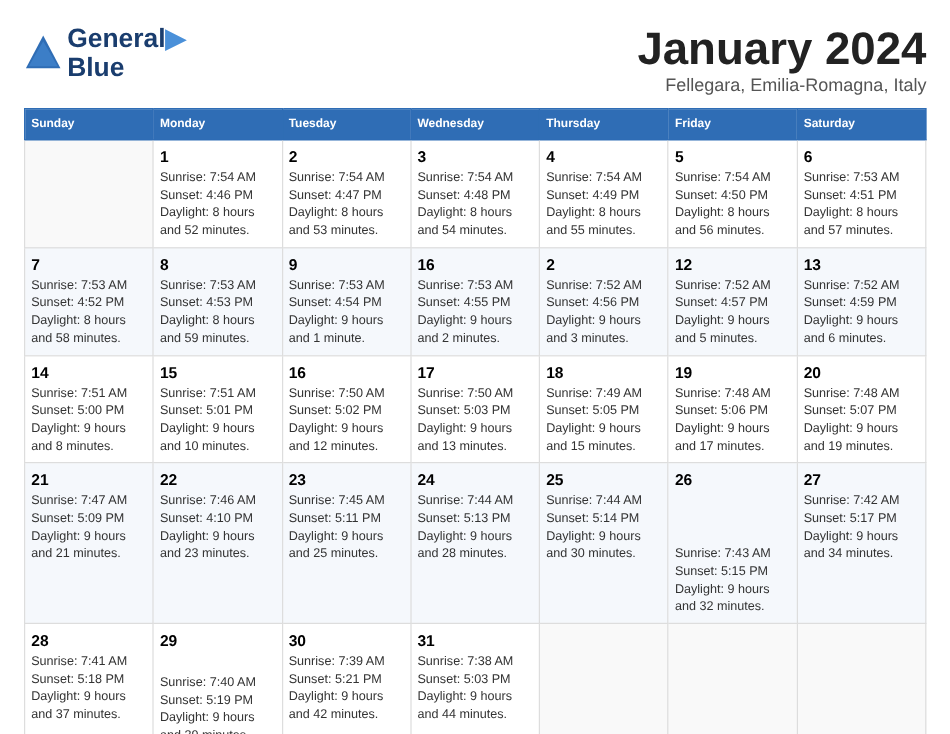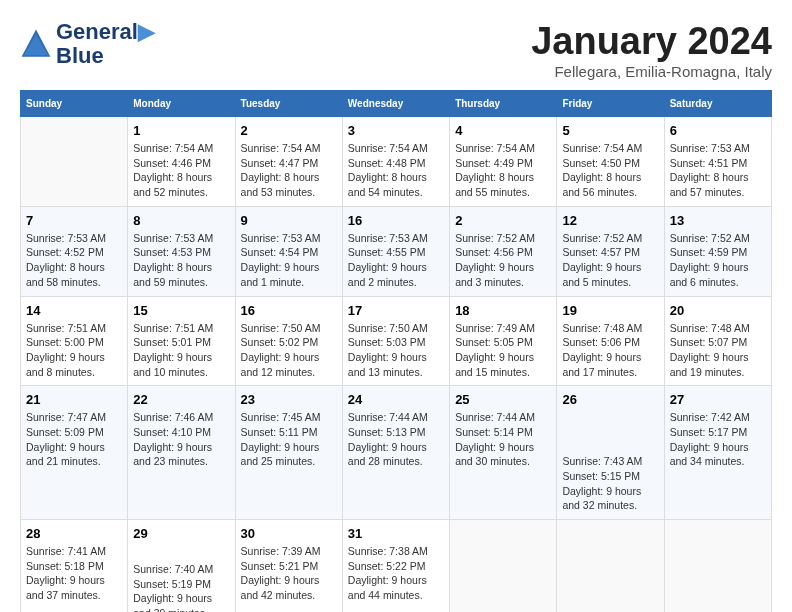--- a/index.html
+++ b/index.html
@@ -340,21 +340,21 @@
         <td>
           <span class="day-number">30</span>
           <div class="day-info" style="white-space: pre-line;">Sunrise: 7:39 AM
 Sunset: 5:21 PM
 Daylight: 9 hours
 and 42 minutes.</div>
         </td>
         <td>
           <span class="day-number">31</span>
           <div class="day-info" style="white-space: pre-line;">Sunrise: 7:38 AM
-Sunset: 5:22 PM
+Sunset: 5:03 PM
 Daylight: 9 hours
 and 44 minutes.</div>
         </td>
         <td class="empty-cell"></td>
         <td class="empty-cell"></td>
         <td class="empty-cell"></td>
       </tr>
     </tbody>
 </table>
 

